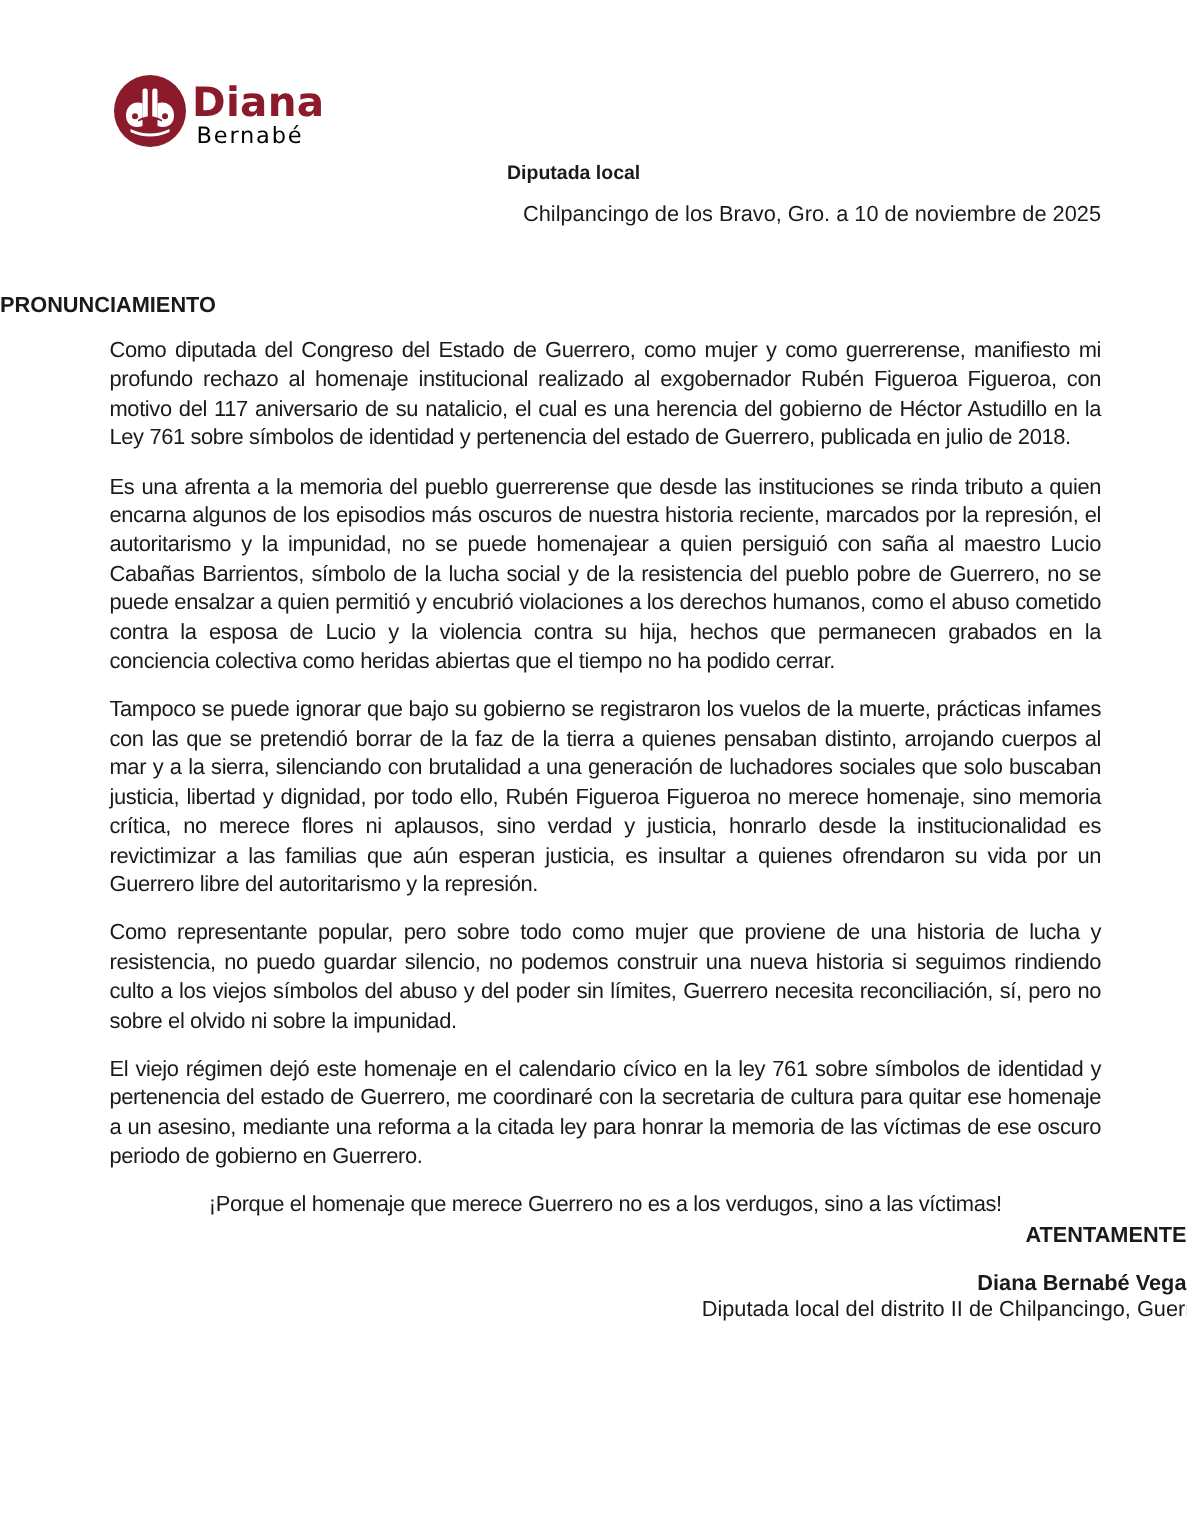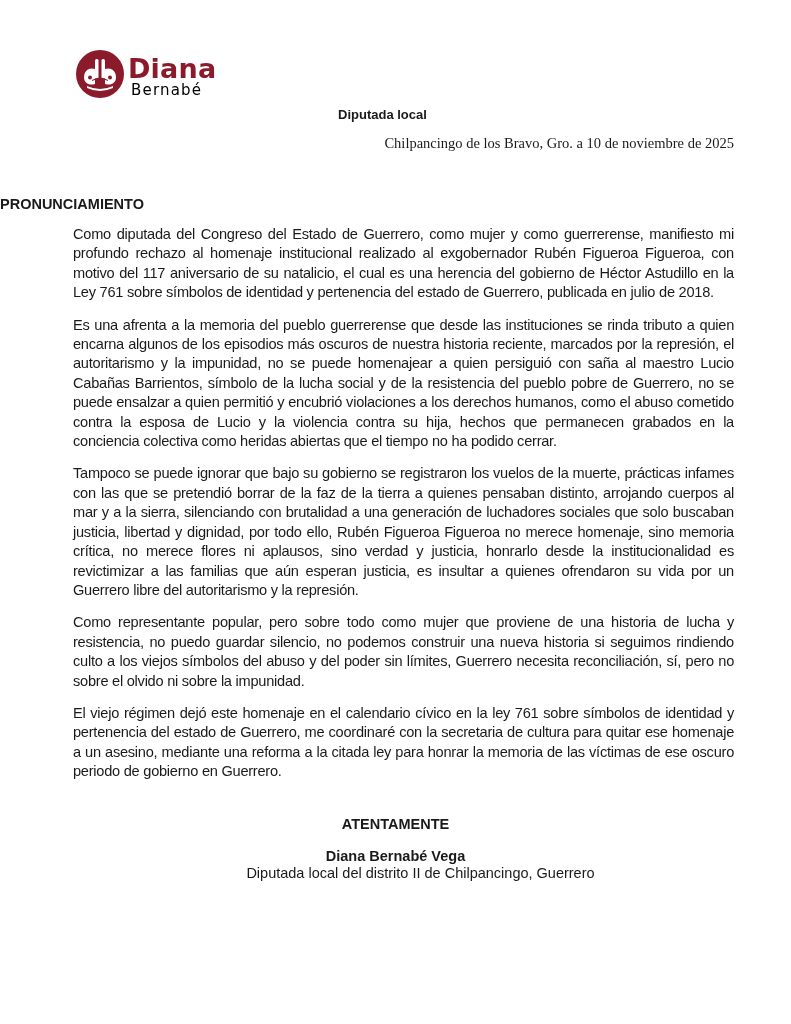--- a/index.html
+++ b/index.html
@@ -58,21 +58,20 @@
       top: 107px;
       font-weight: bold;
       font-size: 13px;
     }
     .place-date {
       position: absolute;
       right: 57px;
       top: 135px;
       font-size: 14.5px;
       text-align: right;
-      font-family: Liberation Serif, serif;
     }
     .doc-title {
       position: absolute;
       left: 0;
       width: 674px;
       top: 196px;
       text-align: left;
       font-weight: bold;
       font-size: 14.5px;
     }
@@ -93,21 +92,21 @@
     .closing {
       font-size: 14.6px;
       text-align: center;
       margin: 4px 0 0 0;
       letter-spacing: -0.25px;
     }
     .sign {
       position: absolute;
       left: 0;
       width: 791px;
-      text-align: center;
+      text-align: right;
     }
     .sign-heading {
       top: 816px;
       font-weight: bold;
       font-size: 14.5px;
     }
     .sign-name {
       top: 848px;
       font-weight: bold;
       font-size: 14.5px;
@@ -150,17 +149,18 @@
 <div class="place-date">Chilpancingo de los Bravo, Gro. a 10 de noviembre de 2025</div>
 
 <div class="doc-title">PRONUNCIAMIENTO</div>
 
 <div class="body">
   <p class="para">Como diputada del Congreso del Estado de Guerrero, como mujer y como guerrerense, manifiesto mi profundo rechazo al homenaje institucional realizado al exgobernador Rubén Figueroa Figueroa, con motivo del 117 aniversario de su natalicio, el cual es una herencia del gobierno de Héctor Astudillo en la Ley 761 sobre símbolos de identidad y pertenencia del estado de Guerrero, publicada en julio de 2018.</p>
   <p class="para">Es una afrenta a la memoria del pueblo guerrerense que desde las instituciones se rinda tributo a quien encarna algunos de los episodios más oscuros de nuestra historia reciente, marcados por la represión, el autoritarismo y la impunidad, no se puede homenajear a quien persiguió con saña al maestro Lucio Cabañas Barrientos, símbolo de la lucha social y de la resistencia del pueblo pobre de Guerrero, no se puede ensalzar a quien permitió y encubrió violaciones a los derechos humanos, como el abuso cometido contra la esposa de Lucio y la violencia contra su hija, hechos que permanecen grabados en la conciencia colectiva como heridas abiertas que el tiempo no ha podido cerrar.</p>
   <p class="para">Tampoco se puede ignorar que bajo su gobierno se registraron los vuelos de la muerte, prácticas infames con las que se pretendió borrar de la faz de la tierra a quienes pensaban distinto, arrojando cuerpos al mar y a la sierra, silenciando con brutalidad a una generación de luchadores sociales que solo buscaban justicia, libertad y dignidad, por todo ello, Rubén Figueroa Figueroa no merece homenaje, sino memoria crítica, no merece flores ni aplausos, sino verdad y justicia, honrarlo desde la institucionalidad es revictimizar a las familias que aún esperan justicia, es insultar a quienes ofrendaron su vida por un Guerrero libre del autoritarismo y la represión.</p>
   <p class="para">Como representante popular, pero sobre todo como mujer que proviene de una historia de lucha y resistencia, no puedo guardar silencio, no podemos construir una nueva historia si seguimos rindiendo culto a los viejos símbolos del abuso y del poder sin límites, Guerrero necesita reconciliación, sí, pero no sobre el olvido ni sobre la impunidad.</p>
   <p class="para">El viejo régimen dejó este homenaje en el calendario cívico en la ley 761 sobre símbolos de identidad y pertenencia del estado de Guerrero, me coordinaré con la secretaria de cultura para quitar ese homenaje a un asesino, mediante una reforma a la citada ley para honrar la memoria de las víctimas de ese oscuro periodo de gobierno en Guerrero.</p>
+  <p class="closing">¡Porque el homenaje que merece Guerrero no es a los verdugos, sino a las víctimas!</p>
 </div>
 
 <div class="sign sign-heading">ATENTAMENTE</div>
 <div class="sign sign-name">Diana Bernabé Vega</div>
 <div class="sign sign-role">Diputada local del distrito II de Chilpancingo, Guerrero</div>
 
 </body></html>

